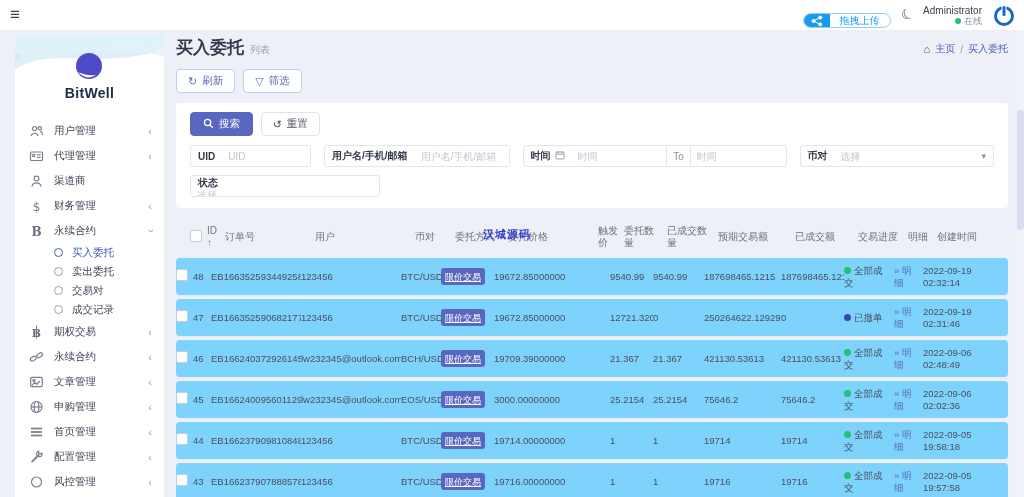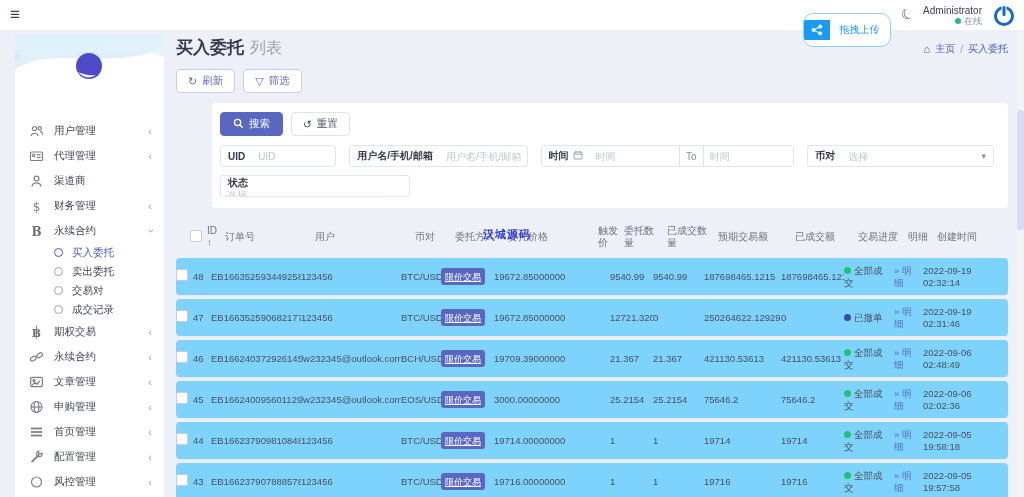--- a/index.html
+++ b/index.html
@@ -4,21 +4,21 @@
 <style>
   * { margin:0; padding:0; box-sizing:border-box; }
   html,body { width:1024px; height:497px; overflow:hidden;
     font-family:"Liberation Sans","DejaVu Sans",sans-serif;
     background:#eef0f7; color:#444; }
 
   
   .topbar { position:absolute; top:0; left:0; width:1024px; height:30px; background:#fff; }
   .hamburger { position:absolute; left:10px; top:3px; font-size:17px; color:#3a3f51; cursor:pointer; line-height:24px; }
   .top-right { position:absolute; right:8px; top:2px; display:flex; align-items:flex-start; gap:10px; }
-  .upload-btn { display:flex; align-items:center; height:34px; margin-top:11px;
+  .upload-btn { display:flex; align-items:center; height:15px; margin-top:11px;
     border:1px solid #8ed0fa; border-radius:10px; overflow:hidden; background:#fff; cursor:pointer; }
   .upload-btn .seg-icon { background:#1b9bf0; height:20px; width:26px; display:flex; align-items:center; justify-content:center; }
   .upload-btn .seg-label { color:#1b9bf0; font-size:10px; padding:0 10px; white-space:nowrap; }
   .moon { font-size:14px; color:#4a4f5e; margin-top:4px; transform:rotate(-25deg); cursor:pointer; }
   .admin-block { text-align:right; line-height:11px; margin-top:3px; }
   .admin-name { font-size:10px; color:#3c4153; }
   .admin-status { font-size:9px; color:#8a8f9e; }
   .admin-status .dot { display:inline-block; width:6px; height:6px; border-radius:50%; background:#21c275; margin-right:3px; }
   .power { margin-top:2px; cursor:pointer; }
 
@@ -37,31 +37,31 @@
   .submenu-item { display:flex; align-items:center; height:19px; padding-left:39px; cursor:pointer; }
   .smi-circle { width:9px; height:9px; border:1.4px solid #9aa0b5; border-radius:50%; margin-right:9px; flex:none; }
   .smi-label { font-size:10.5px; color:#3f4455; white-space:nowrap; }
   .submenu-item.active .smi-label { color:#4a5ac0; }
   .submenu-item.active .smi-circle { border-color:#4a5ac0; }
 
   
   .main { position:absolute; left:176px; top:36px; width:832px; }
   .crumb-row { display:flex; justify-content:space-between; align-items:flex-start; }
   .page-title { font-size:17px; font-weight:bold; color:#33384a; }
-  .page-subtitle { font-size:16px; color:#9aa0ae; font-weight:normal; margin-left:6px; }
+  .page-subtitle { font-size:10px; color:#9aa0ae; font-weight:normal; margin-left:6px; }
   .breadcrumb { font-size:10px; color:#9aa0ae; margin-top:6px; display:flex; align-items:center; gap:5px; }
   .breadcrumb .bc-link { color:#4a5ac0; cursor:pointer; }
   .breadcrumb .home-ic { color:#4a5ac0; font-size:11px; }
 
   .toolbar { margin-top:10px; display:flex; gap:8px; }
   .btn-outline { display:inline-flex; align-items:center; gap:5px; border:1px solid #c6cdf0; color:#5a67c1;
     background:#fff; font-size:10.5px; padding:4px 11px; border-radius:4px; cursor:pointer; }
   .btn-outline .bi { font-size:11px; }
 
-  .filter-card { margin-top:10px; background:#fff; border-radius:4px; padding:9px 14px 9px 8px;margin-left:36px; }
+  .filter-card { margin-top:10px; background:#fff; border-radius:4px; padding:9px 14px 9px 14px; }
   .btn-solid { display:inline-flex; align-items:center; gap:5px; background:#5a67c1; color:#fff;
     font-size:10.5px; padding:4px 12px; border-radius:4px; border:1px solid #5a67c1; cursor:pointer; }
   .btn-plain { display:inline-flex; align-items:center; gap:5px; background:#fff; color:#4a4f5e;
     font-size:10.5px; padding:4px 11px; border-radius:4px; border:1px solid #dfe3ea; cursor:pointer; }
   .f-btn-row { display:flex; gap:8px; margin-bottom:9px; }
   .f-row { display:flex; align-items:center; margin-bottom:8px; }
   .igroup { display:flex; align-items:stretch; border:1px solid #e1e5ec; border-radius:3px; height:22px; background:#fff; overflow:hidden; }
   .igroup .ilabel { display:flex; align-items:center; gap:4px; padding:0 7px; font-size:10px; font-weight:bold; color:#33384a; white-space:nowrap; }
   .igroup input { border:none; outline:none; font-size:10px; color:#444; padding:0 6px; flex:1; min-width:0; font-family:inherit; }
   .igroup input::placeholder { color:#bfc4ce; }
@@ -135,20 +135,21 @@
       <svg width="30" height="30" viewBox="0 0 30 30">
         <defs>
             <clipPath id="lc">
               <circle cx="15" cy="15" r="13"></circle>
             </clipPath>
           </defs>
         <circle cx="15" cy="15" r="13" fill="#4e49c6"></circle>
         <path d="M4,21 C9,27 16,28 22,24 C15,25 9,23 4,21 Z" fill="#fff" opacity="0.95" clip-path="url(#lc)"></path>
       </svg>
     </span>
+    <div class="brand-name">BitWell</div>
   </div>
   <div class="menu">
       <div class="menu-item">
     <span class="mi-icon">
           <svg width="15" height="14" viewBox="0 0 14 14">
             <circle cx="5" cy="4.6" r="2.1" fill="none" stroke="#7b8090" stroke-width="1.2"></circle>
             <path d="M1.6,12 a3.6,3.6 0 0 1 7,0" fill="none" stroke="#7b8090" stroke-width="1.2"></path>
             <circle cx="10.3" cy="4.2" r="1.6" fill="none" stroke="#7b8090" stroke-width="1.2"></circle>
             <path d="M10.5,7.3 a3,3 0 0 1 2.3,3.6" fill="none" stroke="#7b8090" stroke-width="1.2"></path>
           </svg>

